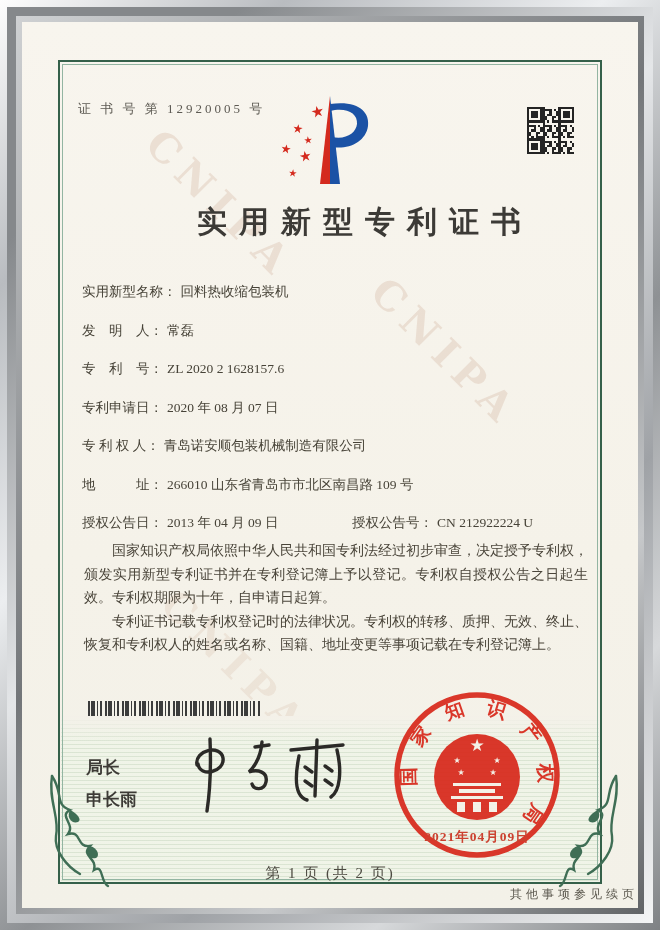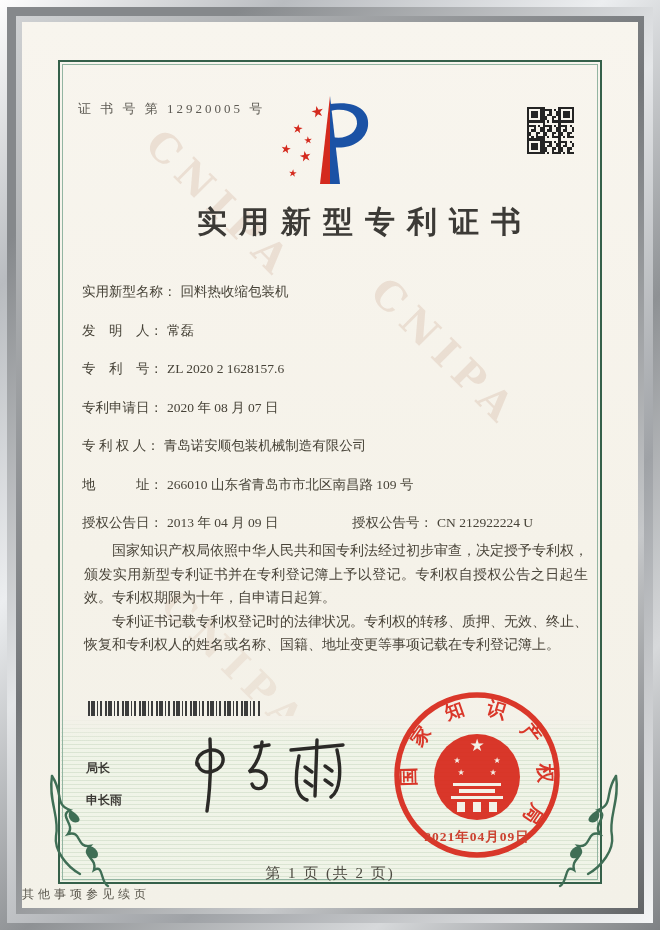--- a/index.html
+++ b/index.html
@@ -45,26 +45,26 @@
   
   .paras{position:absolute;left:62px;top:517px;width:504px;}
   .paras p{margin:0;font-size:14px;line-height:23.5px;color:#4a453a;
            text-align:justify;text-indent:2em;}
   
   .barcode{position:absolute;left:66px;top:679px;width:172px;height:15px;
       background:repeating-linear-gradient(90deg,#3c3c3c 0 2px,transparent 2px 3px,
         #3c3c3c 3px 7px,transparent 7px 9px,#3c3c3c 9px 10px,transparent 10px 12px,
         #3c3c3c 12px 14px,transparent 14px 17px);}
   .signer{position:absolute;left:64px;top:730px;font-family:"Liberation Sans","DejaVu Sans",sans-serif;
-          font-weight:bold;font-size:12px;color:#3d3b36;line-height:32px;}
+          font-weight:bold;font-size:17px;color:#3d3b36;line-height:32px;}
   .sig-svg{position:absolute;left:153px;top:711px;}
   .seal{position:absolute;left:365px;top:663px;width:180px;height:180px;opacity:.92;}
   .page-info{position:absolute;left:0;top:842px;width:100%;text-align:center;
              font-size:15px;letter-spacing:2px;color:#4c4a41;}
-  .footer-note{position:absolute;left:0;bottom:5px;width:100%;text-align:left;
+  .footer-note{position:absolute;left:0;bottom:5px;width:100%;text-align:right;
              font-size:12px;letter-spacing:4px;color:#5b584e;}
   .ornament{position:absolute;}
   .orn-br{left:536px;top:752px;}
   .orn-bl{left:16px;top:752px;transform:scaleX(-1);}
 </style>
 </head>
 <body>
 
 <div class="frame">
  <div class="frame-mid">

